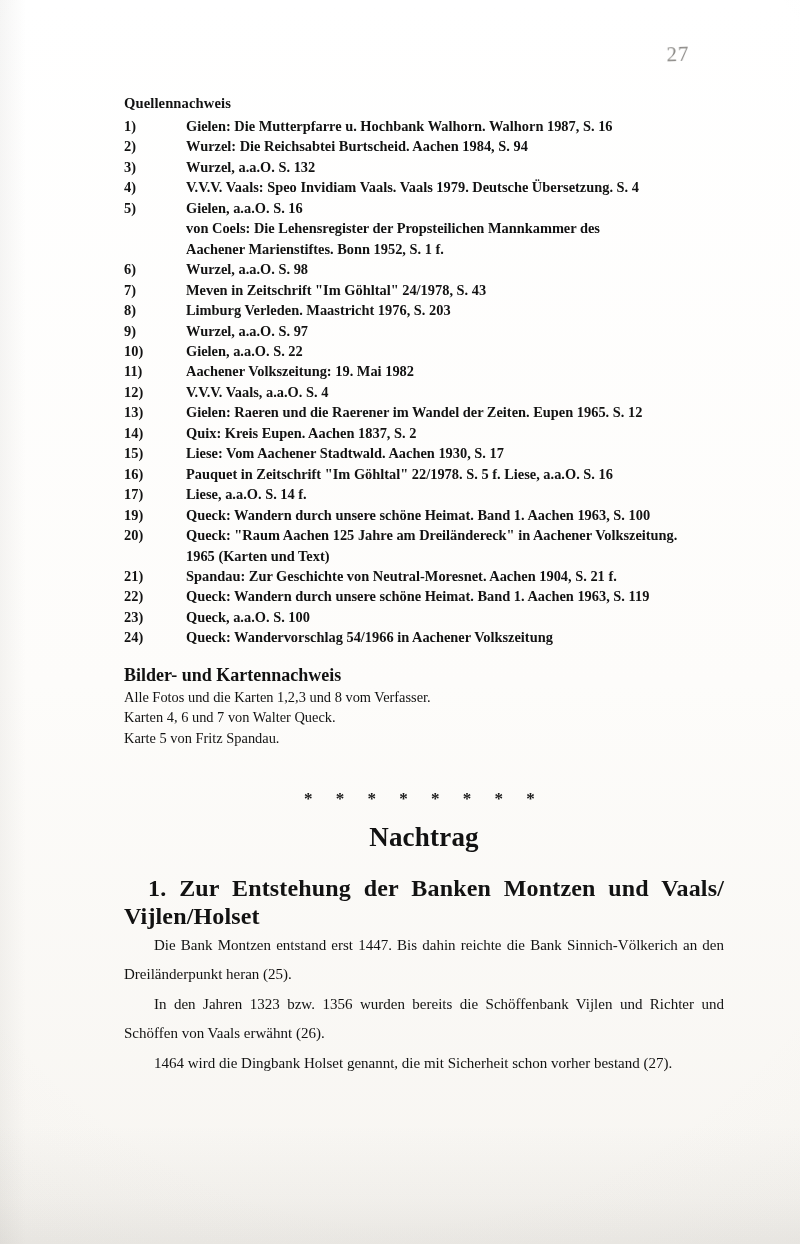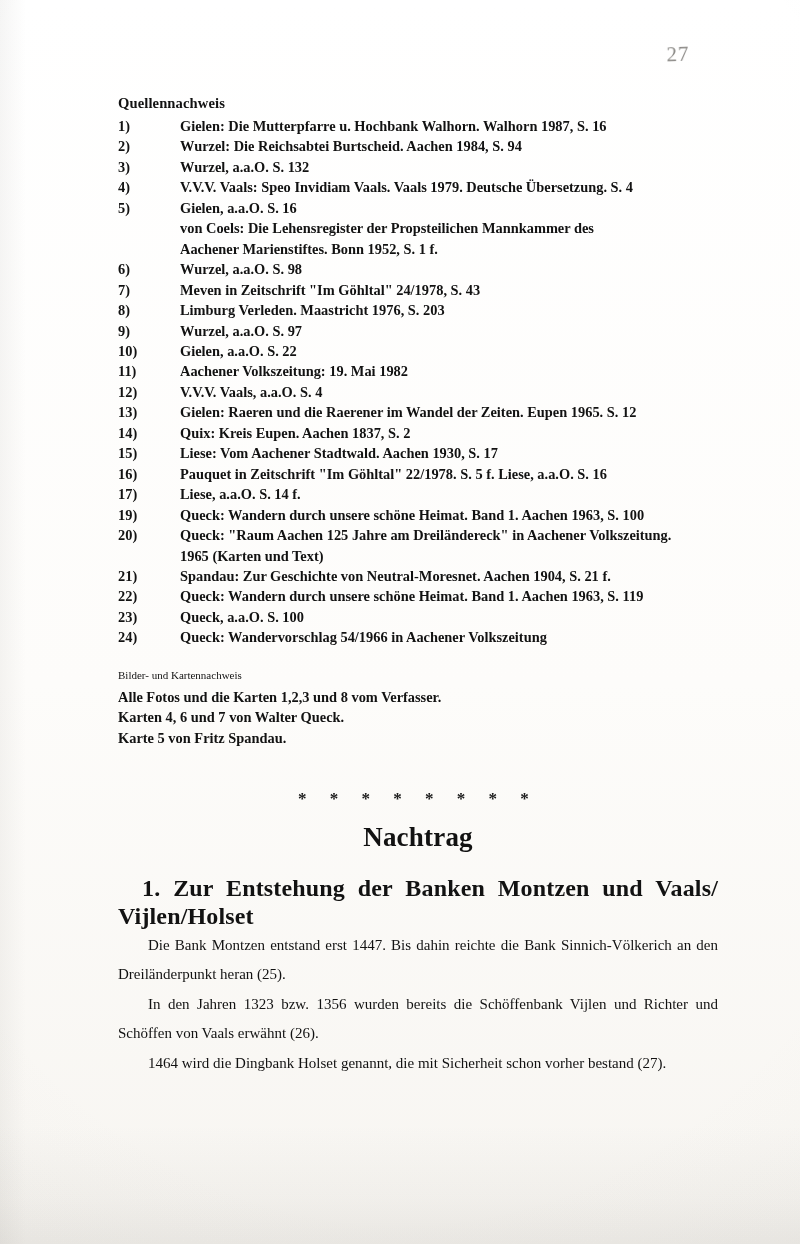--- a/index.html
+++ b/index.html
@@ -107,21 +107,21 @@
     font-family: "Liberation Serif", serif;
     color: #5c5a56;
     opacity: 0.72;
     letter-spacing: 1px;
     transform: rotate(-2deg);
     filter: blur(0.25px);
   }
 
   .col {
     position: absolute;
-    left: 118px;
+    left: 124px;
     top: 94px;
     width: 600px;
   }
 
   
   .biblio-head {
     font-weight: bold;
     font-size: 14.6px;
     line-height: 19px;
     letter-spacing: 0.1px;
@@ -152,27 +152,27 @@
   }
   .ref .txt .cont {
     display: block;
   }
 
   
   .credits {
     margin-top: 17px;
   }
   .credits-head {
-    font-weight: normal;
-    font-size: 11px;
+    font-weight: bold;
+    font-size: 18px;
     line-height: 21px;
     margin: 0 0 1px 0;
   }
   .credits-line {
-    font-weight: bold;
+    font-weight: normal;
     font-size: 14.4px;
     line-height: 20.6px;
   }
 
   
   .stars {
     margin-top: 40px;
     text-align: center;
     font-size: 17px;
     letter-spacing: 9.5px;

